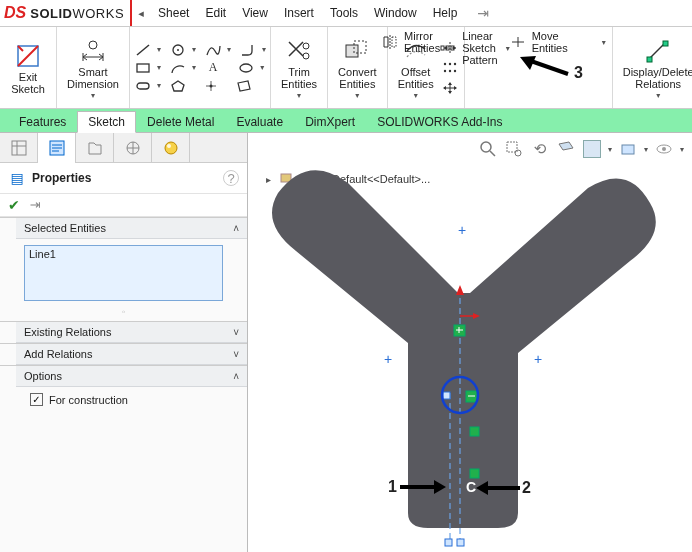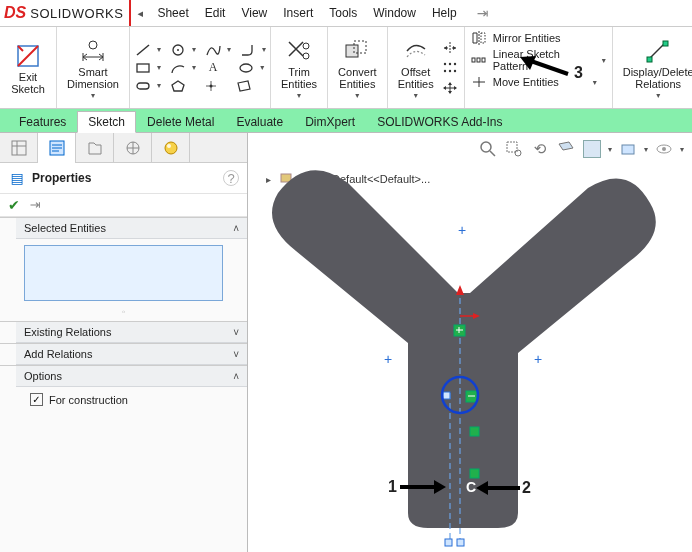--- a/index.html
+++ b/index.html
@@ -3,41 +3,41 @@
 <meta charset="utf-8">
 <style>
   * { box-sizing: border-box; margin: 0; padding: 0; font-family: "Segoe UI", Arial, sans-serif; }
   body { width: 692px; height: 552px; background: #fff; overflow: hidden; font-size: 12px; color: #222; position: relative; }
 
   
   .titlebar { display: flex; align-items: center; height: 27px; background: #fff; border-bottom: 1px solid #ccc; }
   .logo { display: flex; align-items: center; padding: 0 6px 0 4px; height: 100%; border-right: 2px solid #d22; }
   .logo .ds { color: #d22; font-style: italic; font-weight: bold; font-size: 16px; margin-right: 2px; }
   .logo .sw { margin-left: 2px; font-size: 13px; letter-spacing: 0.5px; }
-  .logo .sw b { font-weight: 400; }
+  .logo .sw b { font-weight: 700; }
   .menu { display: flex; align-items: center; }
   .menu-chev { width: 18px; text-align: center; color: #555; font-size: 11px; }
   .menu-item { padding: 0 8px; height: 27px; line-height: 27px; font-size: 12px; }
   .pin-icon { margin-left: 12px; color: #888; font-size: 14px; }
 
   
   .ribbon { display: flex; align-items: stretch; background: #fff; border-bottom: 1px solid #ccc; height: 82px; }
   .ribbon-group { display: flex; align-items: center; border-right: 1px solid #d9d9d9; padding: 2px 4px; }
   .bigbtn { display: flex; flex-direction: column; align-items: center; justify-content: flex-start; padding: 2px 6px 0; min-width: 48px; text-align: center; }
   .bigbtn .ico { width: 28px; height: 28px; display: flex; align-items: center; justify-content: center; font-size: 20px; color: #333; }
   .bigbtn .lbl { font-size: 11px; line-height: 12px; margin-top: 1px; }
   .bigbtn .dd { font-size: 8px; color: #555; margin-top:1px;}
   .iconbar { display:flex; flex-direction:column; gap:4px; padding:2px 2px;}
   .sm-ico { width:16px; height:16px; display:flex; align-items:center; justify-content:center; font-size:13px; color:#555;}
   .sm-dd { font-size:8px; color:#555; margin-left:-3px;}
   .sketchtools .row { display:flex; gap:8px; align-items:center; margin:2px 0;}
   .sketchtools .mini { width:18px; height:16px; display:flex; align-items:center; justify-content:center;}
   .textcmd { display:flex; align-items:center; gap:6px; font-size:11px; padding:1px 0;}
   .textcmd .tico { width:16px; height:16px; display:flex;align-items:center;justify-content:center; font-size:13px; color:#555;}
-  .ribbon .lastgroup { flex-direction:column; align-items:flex-start; justify-content:flex-start; padding:2px 6px;}
+  .ribbon .lastgroup { flex-direction:row; align-items:flex-start; justify-content:flex-end; padding:2px 6px;}
   .ribbon .offset-group { flex-direction:row; }
 
   
   .tabs { display:flex; align-items:flex-end; height:24px; background:#86efac; border-bottom:1px solid #bbb; padding-left:8px;}
   .tab { padding:3px 10px; font-size:12px; border:1px solid transparent; border-bottom:none; margin-right:0px;}
   .tab.active { background:#fff; border-color:#bbb; border-bottom:1px solid #fff; position:relative; top:1px;}
 
   
   .main { display:flex; height: calc(552px - 27px - 82px - 24px); }
   .leftpanel { width:248px; border-right:1px solid #bbb; display:flex; flex-direction:column; background:#fafafa;}
@@ -382,20 +382,21 @@
       <span class="ok">✔</span>
       <span class="pushpin">⇥</span>
     </div>
 
     <div class="section">
       <div class="section-h">
         <span>Selected Entities</span>
         <span class="chev">˄</span>
       </div>
       <div class="listbox">
+        <div class="li">Line1</div>
       </div>
       <div class="sizegrip">◦</div>
     </div>
 
     <div class="section">
       <div class="section-h">
         <span>Existing Relations</span>
         <span class="chev">˅</span>
       </div>
     </div>

